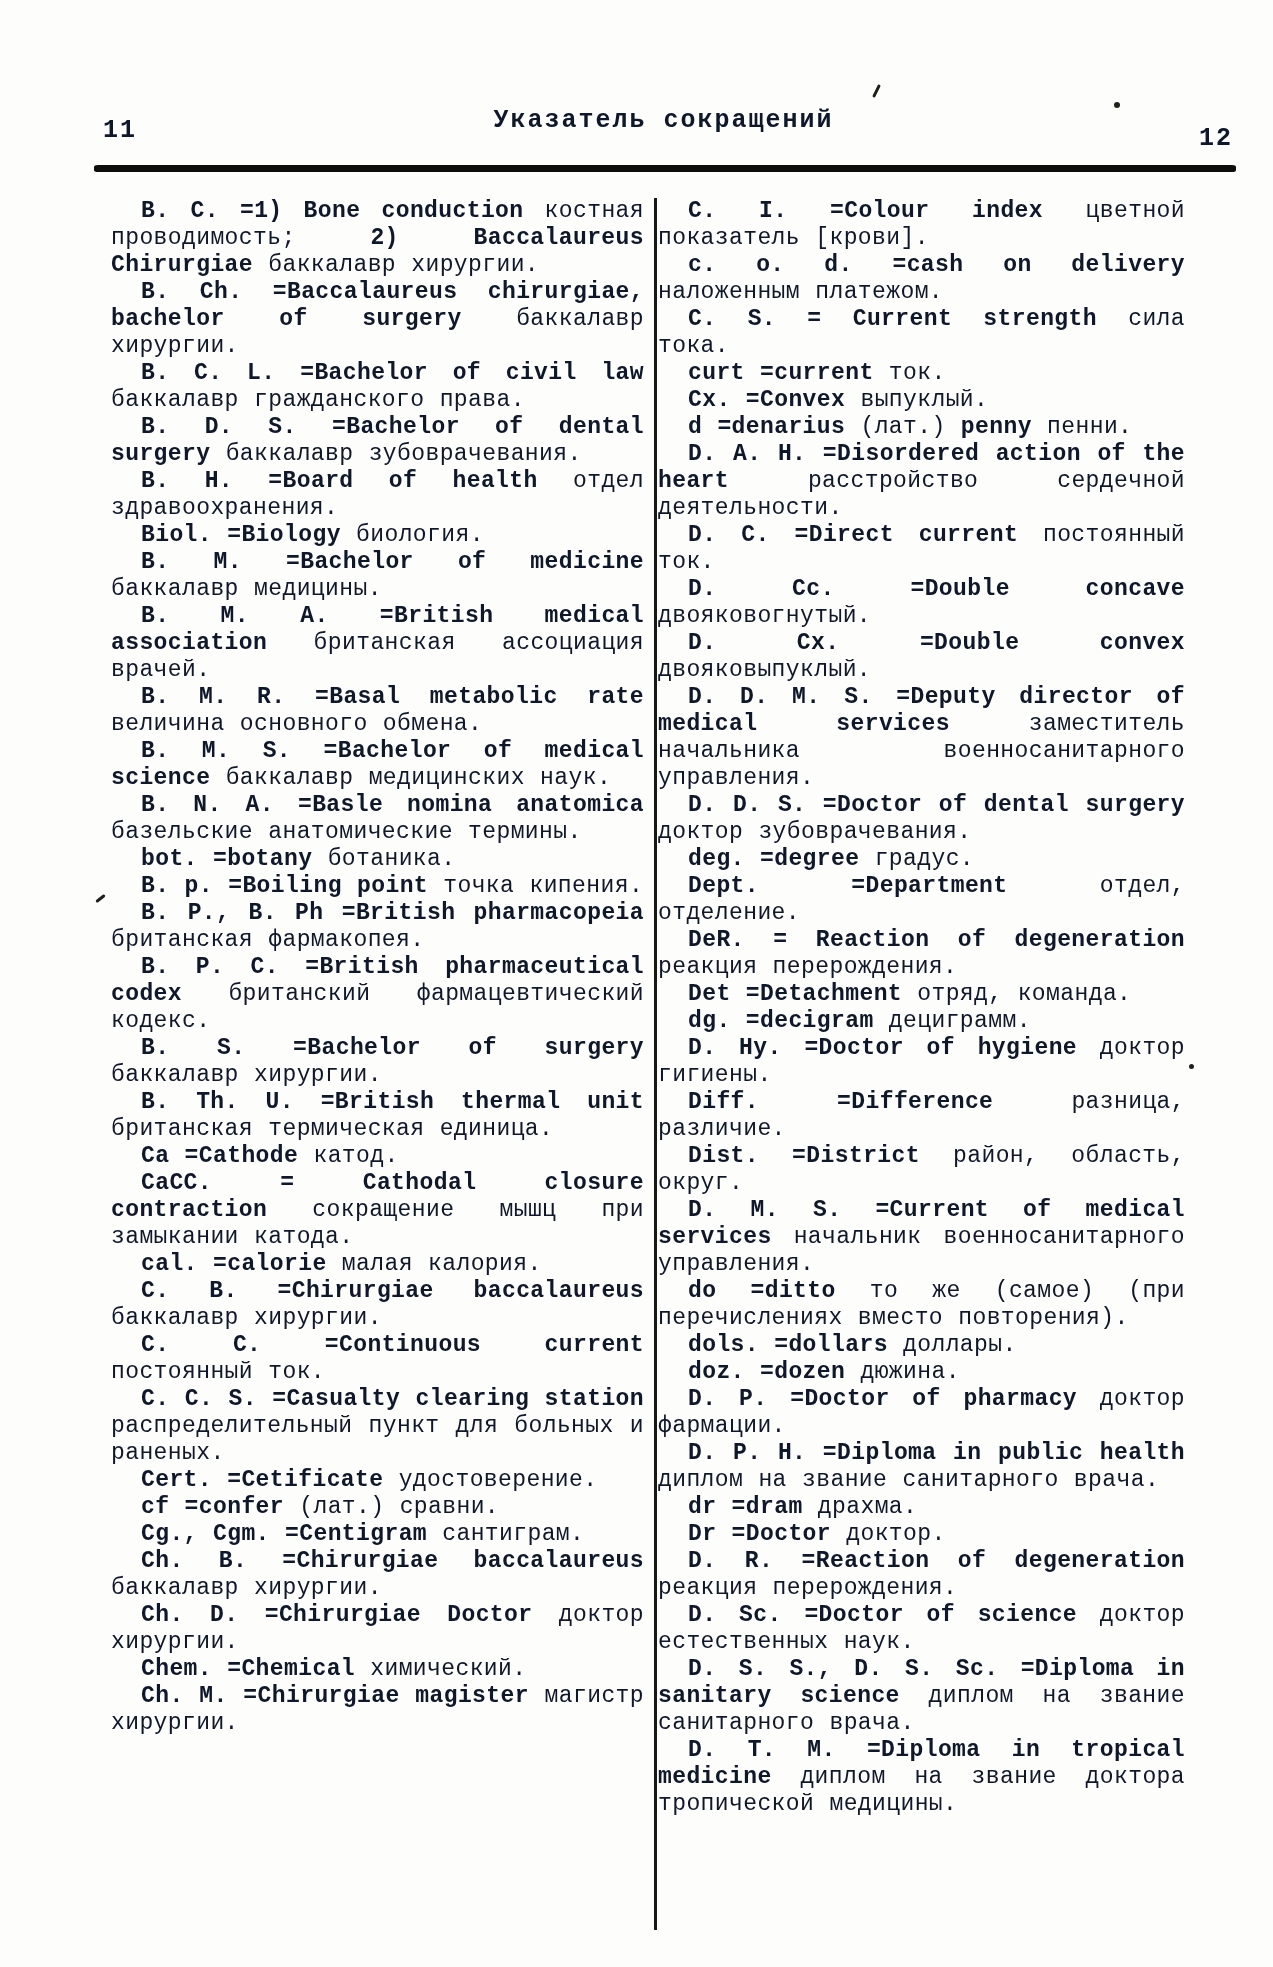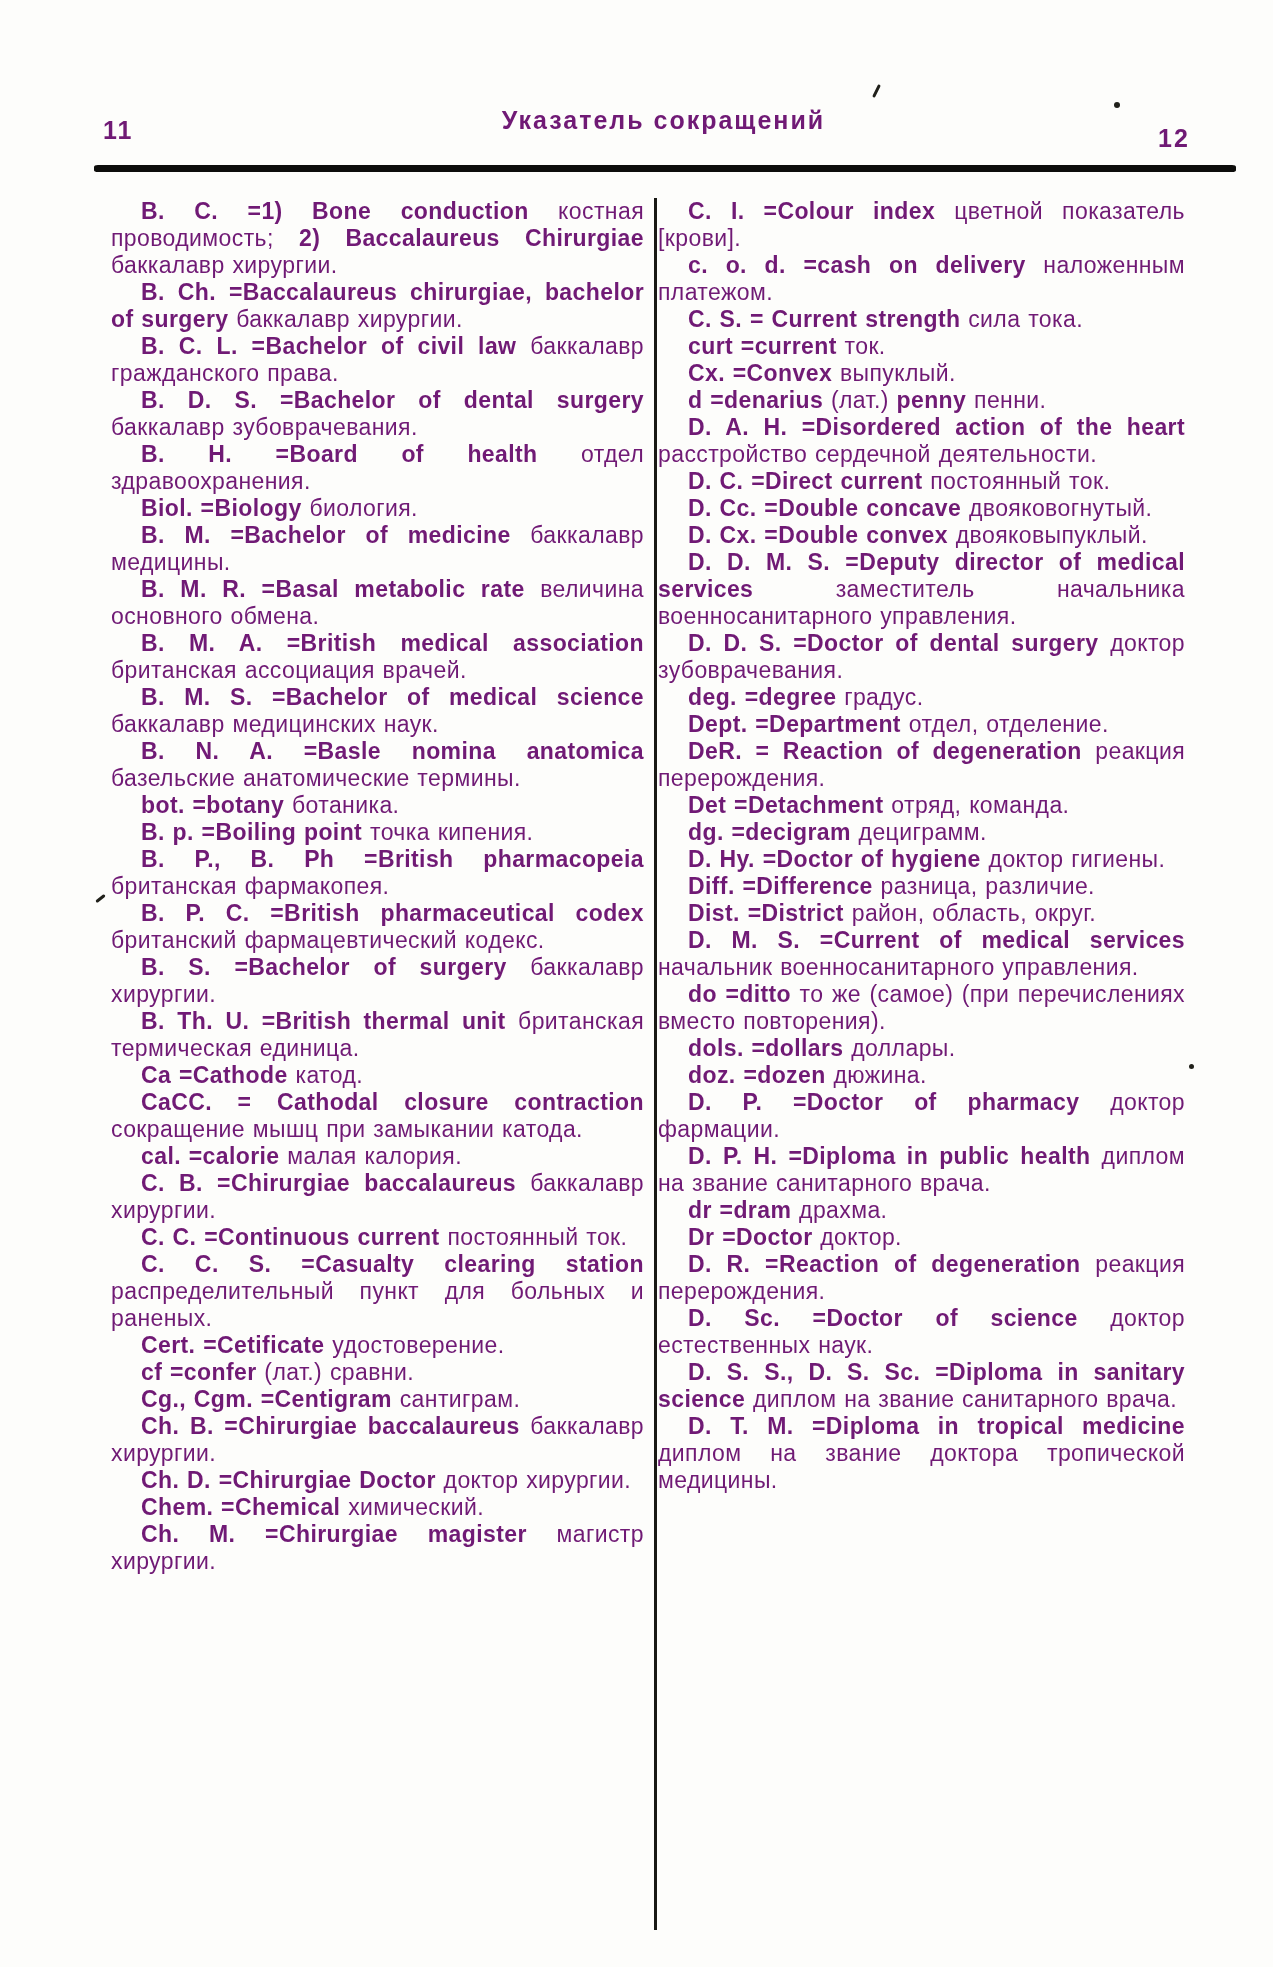--- a/index.html
+++ b/index.html
@@ -1,26 +1,26 @@
 <!DOCTYPE html>
 <html><head>
 <meta charset="utf-8">
 <style>
   html,body { margin:0; padding:0; background:#ffffff; }
   .page {
     position:relative;
     width:1273px; height:1967px;
     background:#fdfdfb;
-    color:#701a75;
-    font-family:Liberation Sans, sans-serif;
+    color:#0f172a;
+    font-family:Liberation Mono, monospace;
     overflow:hidden;
   }
   .pn { position:absolute; font-size:25px; font-weight:bold; letter-spacing:2px; }
   .pn-left  { left:103px; top:116px; }
-  .pn-right { left:1158px; top:124px; }
+  .pn-right { left:1199px; top:124px; }
   .title {
     position:absolute; left:0; top:106px; width:100%;
     text-align:center; font-size:25px; font-weight:bold; letter-spacing:2px;margin-left:27px;
   }
   .rule {
     position:absolute; left:94px; top:165px;
     width:1142px; height:7px; background:#0d0d0b;
     border-radius:4px / 2px;
   }
   .columns {
@@ -61,22 +61,22 @@
 
   <div class="columns">
     <div class="col col-left">
         <p class="entry"><span class="seg bold">B. C. =1) Bone conduction </span><span class="seg">костная проводимость; </span><span class="seg bold">2) Baccalaureus Chirurgiae </span><span class="seg">баккалавр хирургии.</span></p>
         <p class="entry"><span class="seg bold">B. Ch. =Baccalaureus chirurgiae, bachelor of surgery </span><span class="seg">баккалавр хирургии.</span></p>
         <p class="entry"><span class="seg bold">B. C. L. =Bachelor of civil law </span><span class="seg">баккалавр гражданского права.</span></p>
         <p class="entry"><span class="seg bold">B. D. S. =Bachelor of dental surgery </span><span class="seg">баккалавр зубоврачевания.</span></p>
         <p class="entry"><span class="seg bold">B. H. =Board of health </span><span class="seg">отдел здравоохранения.</span></p>
         <p class="entry"><span class="seg bold">Biol. =Biology </span><span class="seg">биология.</span></p>
         <p class="entry"><span class="seg bold">B. M. =Bachelor of medicine </span><span class="seg">баккалавр медицины.</span></p>
+        <p class="entry"><span class="seg bold">B. M. A. =British medical association </span><span class="seg">британская ассоциация врачей.</span></p>
         <p class="entry"><span class="seg bold">B. M. R. =Basal metabolic rate </span><span class="seg">величина основного обмена.</span></p>
-        <p class="entry"><span class="seg bold">B. M. A. =British medical association </span><span class="seg">британская ассоциация врачей.</span></p>
         <p class="entry"><span class="seg bold">B. M. S. =Bachelor of medical science </span><span class="seg">баккалавр медицинских наук.</span></p>
         <p class="entry"><span class="seg bold">B. N. A. =Basle nomina anatomica </span><span class="seg">базельские анатомические термины.</span></p>
         <p class="entry"><span class="seg bold">bot. =botany </span><span class="seg">ботаника.</span></p>
         <p class="entry"><span class="seg bold">B. p. =Boiling point </span><span class="seg">точка кипения.</span></p>
         <p class="entry"><span class="seg bold">B. P., B. Ph =British pharmacopeia </span><span class="seg">британская фармакопея.</span></p>
         <p class="entry"><span class="seg bold">B. P. C. =British pharmaceutical codex </span><span class="seg">британский фармацевтический кодекс.</span></p>
         <p class="entry"><span class="seg bold">B. S. =Bachelor of surgery </span><span class="seg">баккалавр хирургии.</span></p>
         <p class="entry"><span class="seg bold">B. Th. U. =British thermal unit </span><span class="seg">британская термическая единица.</span></p>
         <p class="entry"><span class="seg bold">Ca =Cathode </span><span class="seg">катод.</span></p>
         <p class="entry"><span class="seg bold">CaCC. = Cathodal closure contraction </span><span class="seg">сокращение мышц при замыкании катода.</span></p>

